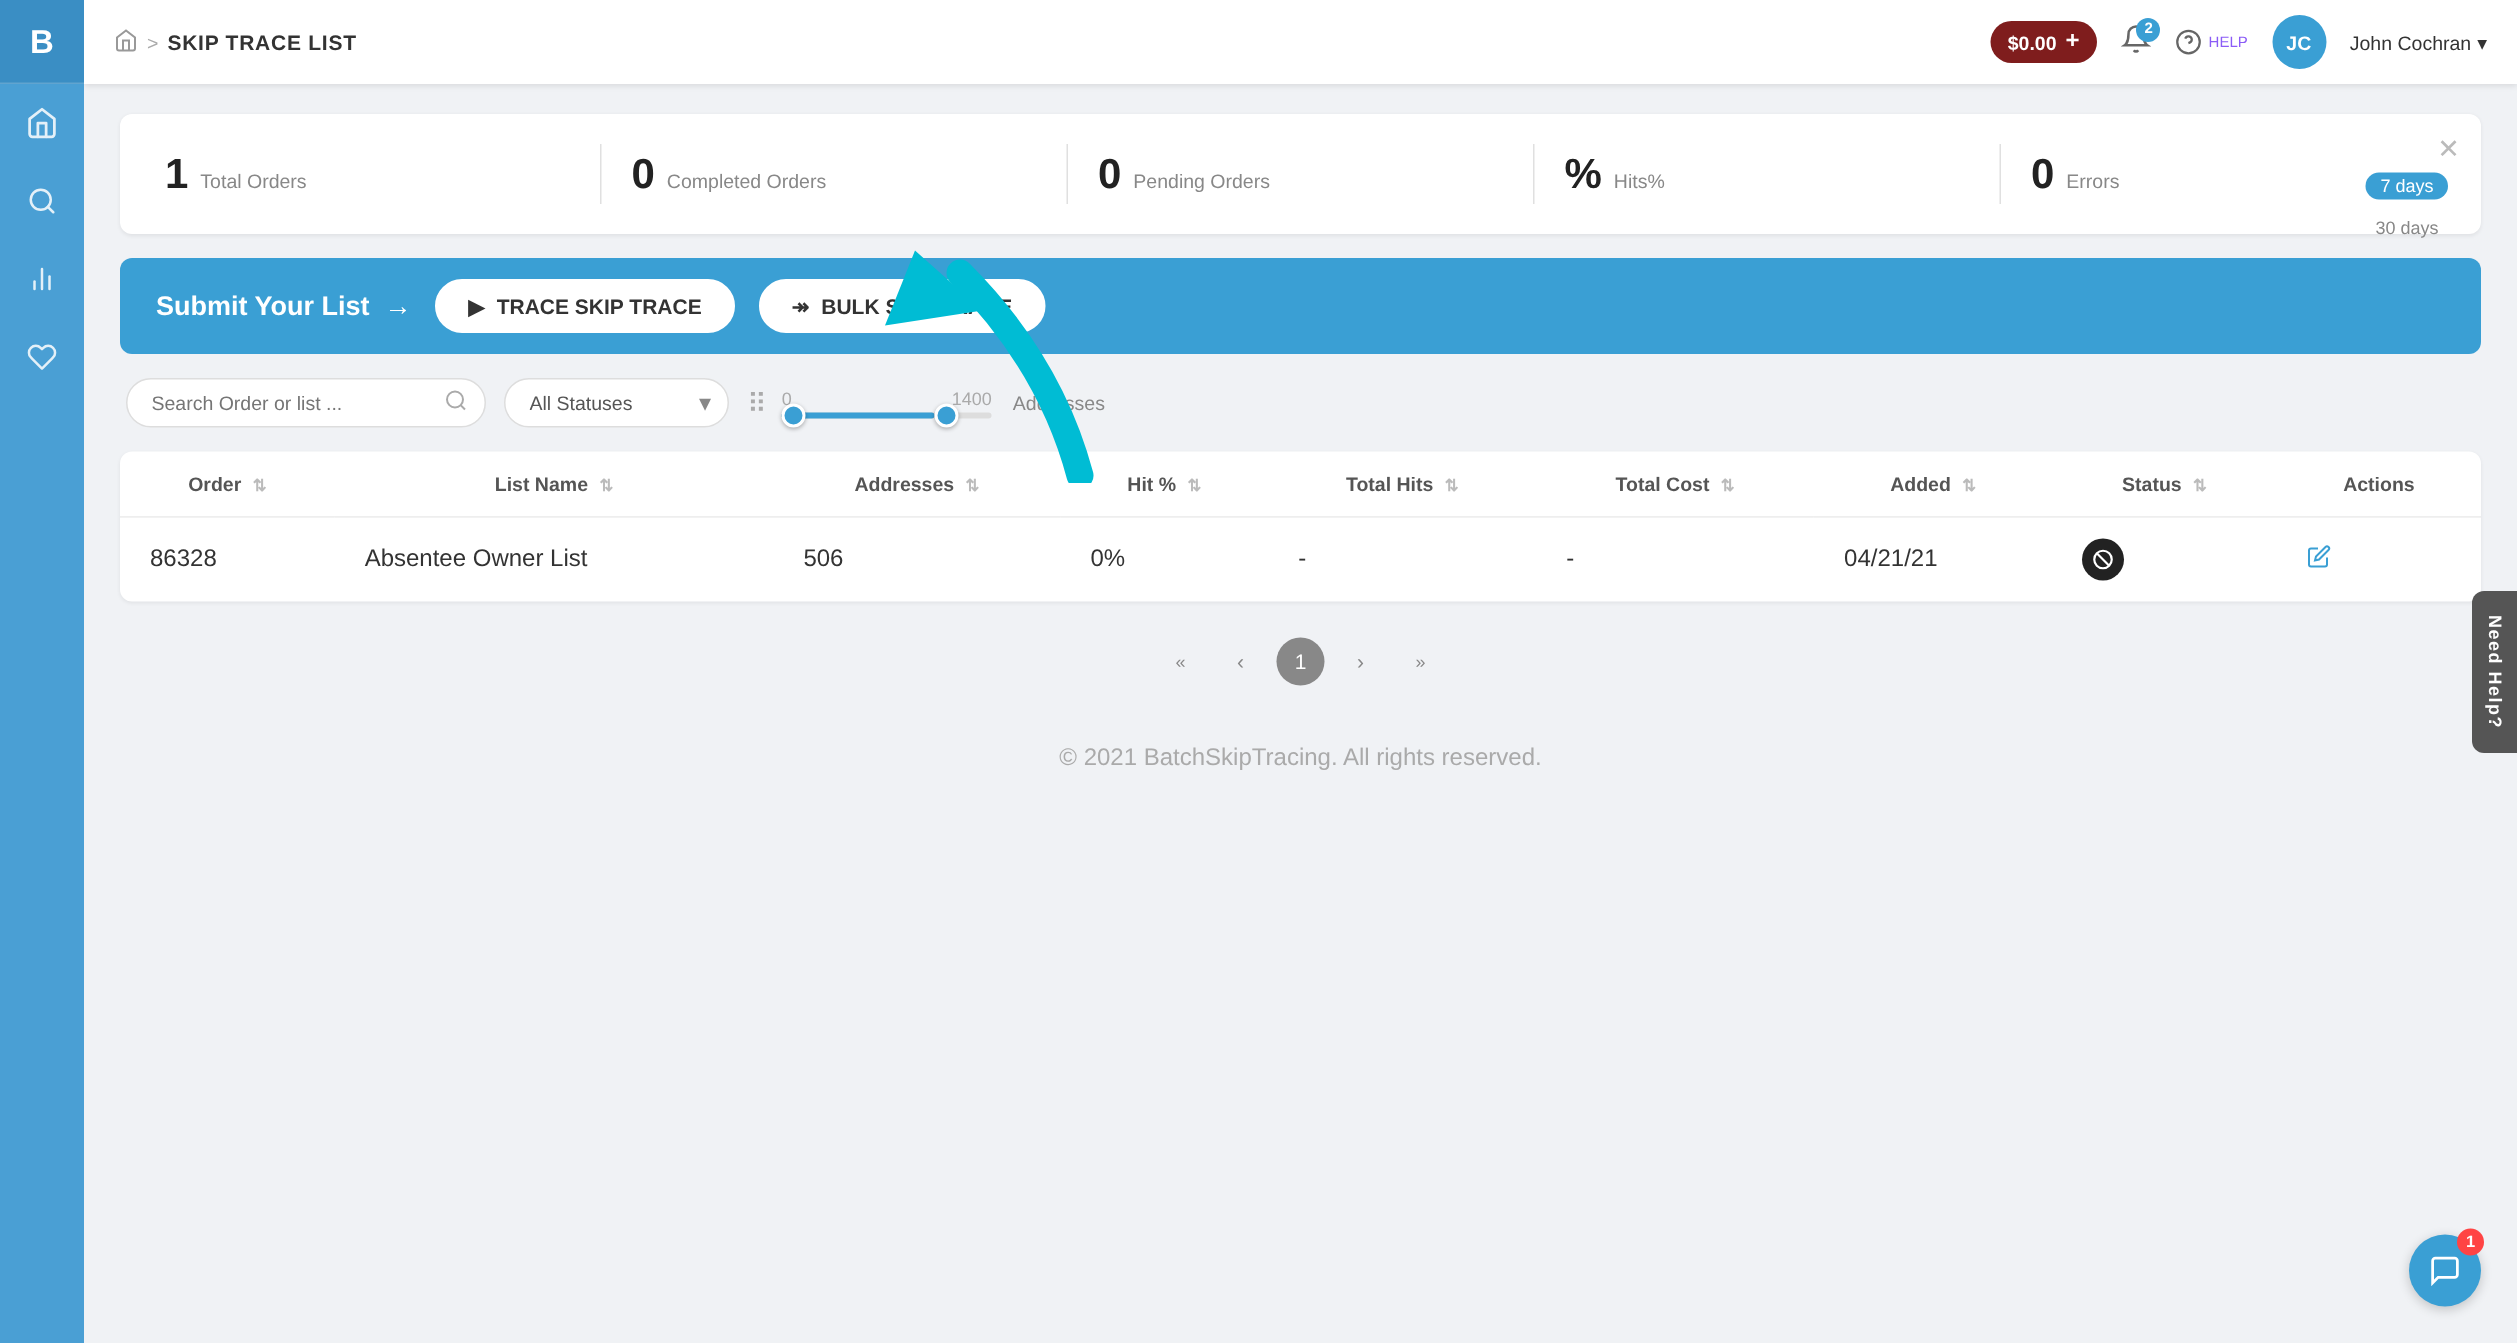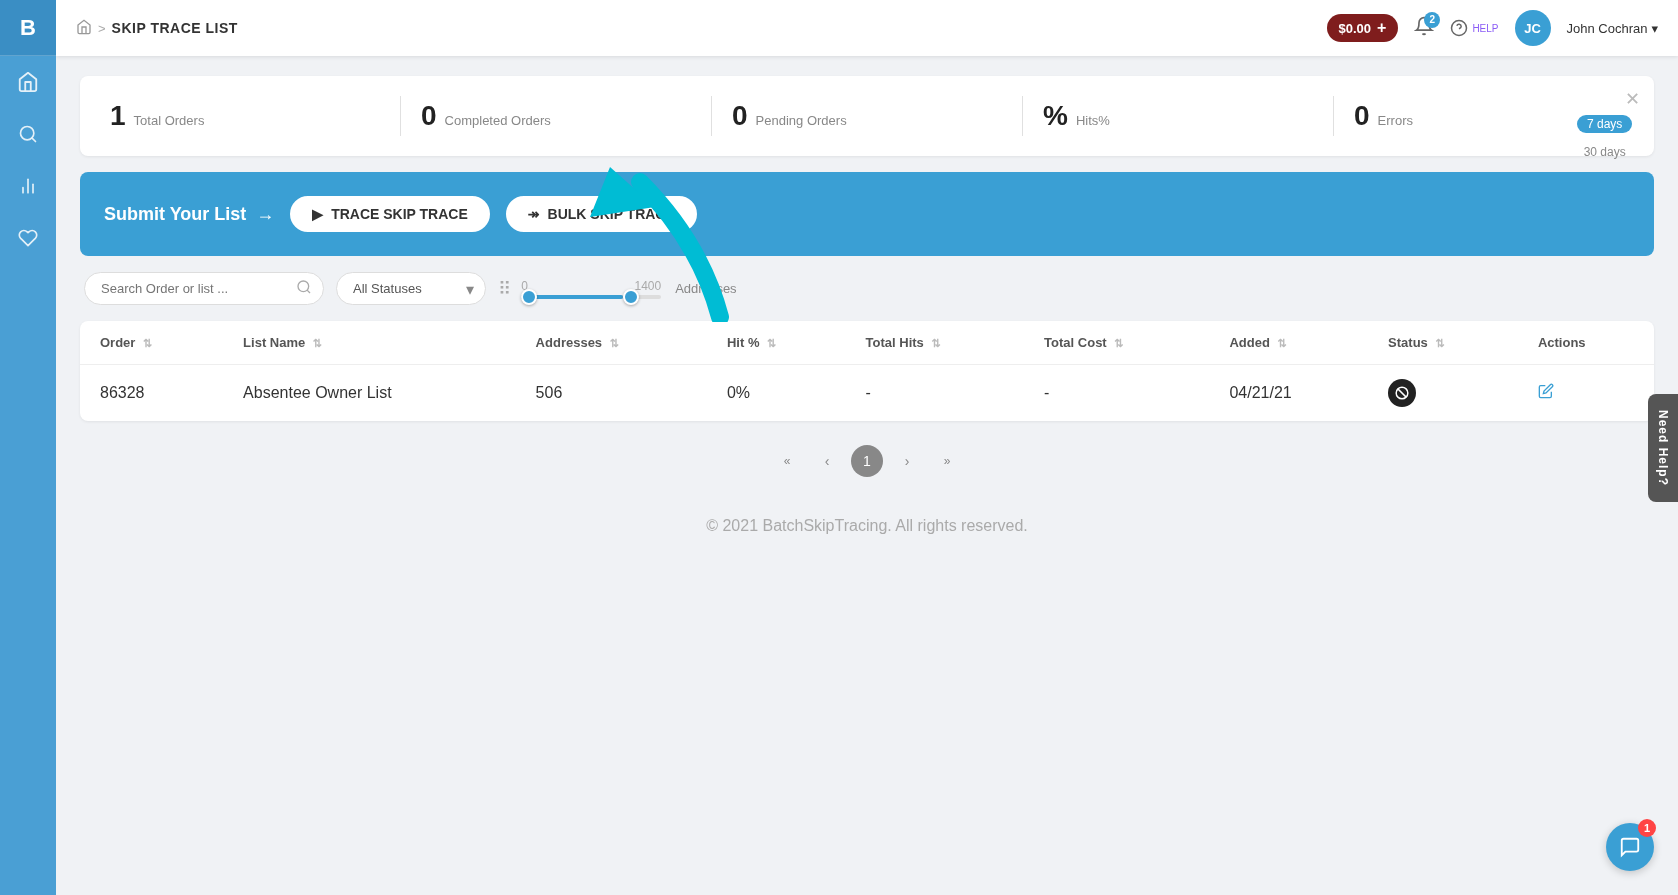--- a/index.html
+++ b/index.html
@@ -72,21 +72,21 @@
     .date-btn {
       background: none; border: none; font-size: 12px; color: #888; cursor: pointer;
       padding: 2px 8px; border-radius: 4px; text-align: right;
     }
     .date-btn.active { background: #3a9fd4; color: white; border-radius: 10px; padding: 2px 10px; }
     .close-btn { position: absolute; right: 130px; top: 15px; color: #aaa; font-size: 16px; cursor: pointer; }
 
     
     .submit-bar {
       background: #3a9fd4; border-radius: 8px; display: flex; align-items: center;
-      padding: 0 24px; height: 84px; margin-bottom: 16px; gap: 16px;
+      padding: 0 24px; height: 64px; margin-bottom: 16px; gap: 16px;
     }
     .submit-label { color: white; font-size: 18px; font-weight: 700; display: flex; align-items: center; gap: 10px; }
     .trace-btn {
       background: white; border: 2px solid white; border-radius: 24px;
       padding: 8px 20px; font-size: 14px; font-weight: 700; cursor: pointer;
       display: flex; align-items: center; gap: 8px; color: #333;
     }
 
     
     .filters-row {
@@ -108,21 +108,21 @@
     .select-wrap { position: relative; display: inline-block; }
     .select-arrow { position: absolute; right: 12px; top: 50%; transform: translateY(-50%); color: #888; pointer-events: none; }
 
     
     .addr-range { display: flex; align-items: center; gap: 10px; font-size: 13px; color: #555; }
 
     
     .table-wrap { background: white; border-radius: 8px; box-shadow: 0 1px 3px rgba(0,0,0,0.07); overflow: hidden; }
     table { width: 100%; border-collapse: collapse; }
     thead tr { border-bottom: 1.5px solid #eee; }
-    thead th { padding: 14px 20px; text-align: left; font-size: 13px; font-weight: 600; color: #555; white-space: nowrap; }
+    thead th { padding: 14px 20px; text-align: center; font-size: 13px; font-weight: 600; color: #555; white-space: nowrap; }
     thead th .sort-icon { color: #bbb; font-size: 11px; margin-left: 4px; }
     tbody tr { border-bottom: 1px solid #f0f0f0; }
     tbody tr:last-child { border-bottom: none; }
     tbody td { padding: 14px 20px; font-size: 16px; color: #333; }
     .action-edit { color: #3a9fd4; font-size: 16px; cursor: pointer; }
     .status-badge {
       width: 28px; height: 28px; background: #222; border-radius: 50%;
       display: flex; align-items: center; justify-content: center; color: white; font-size: 14px;
     }
 

